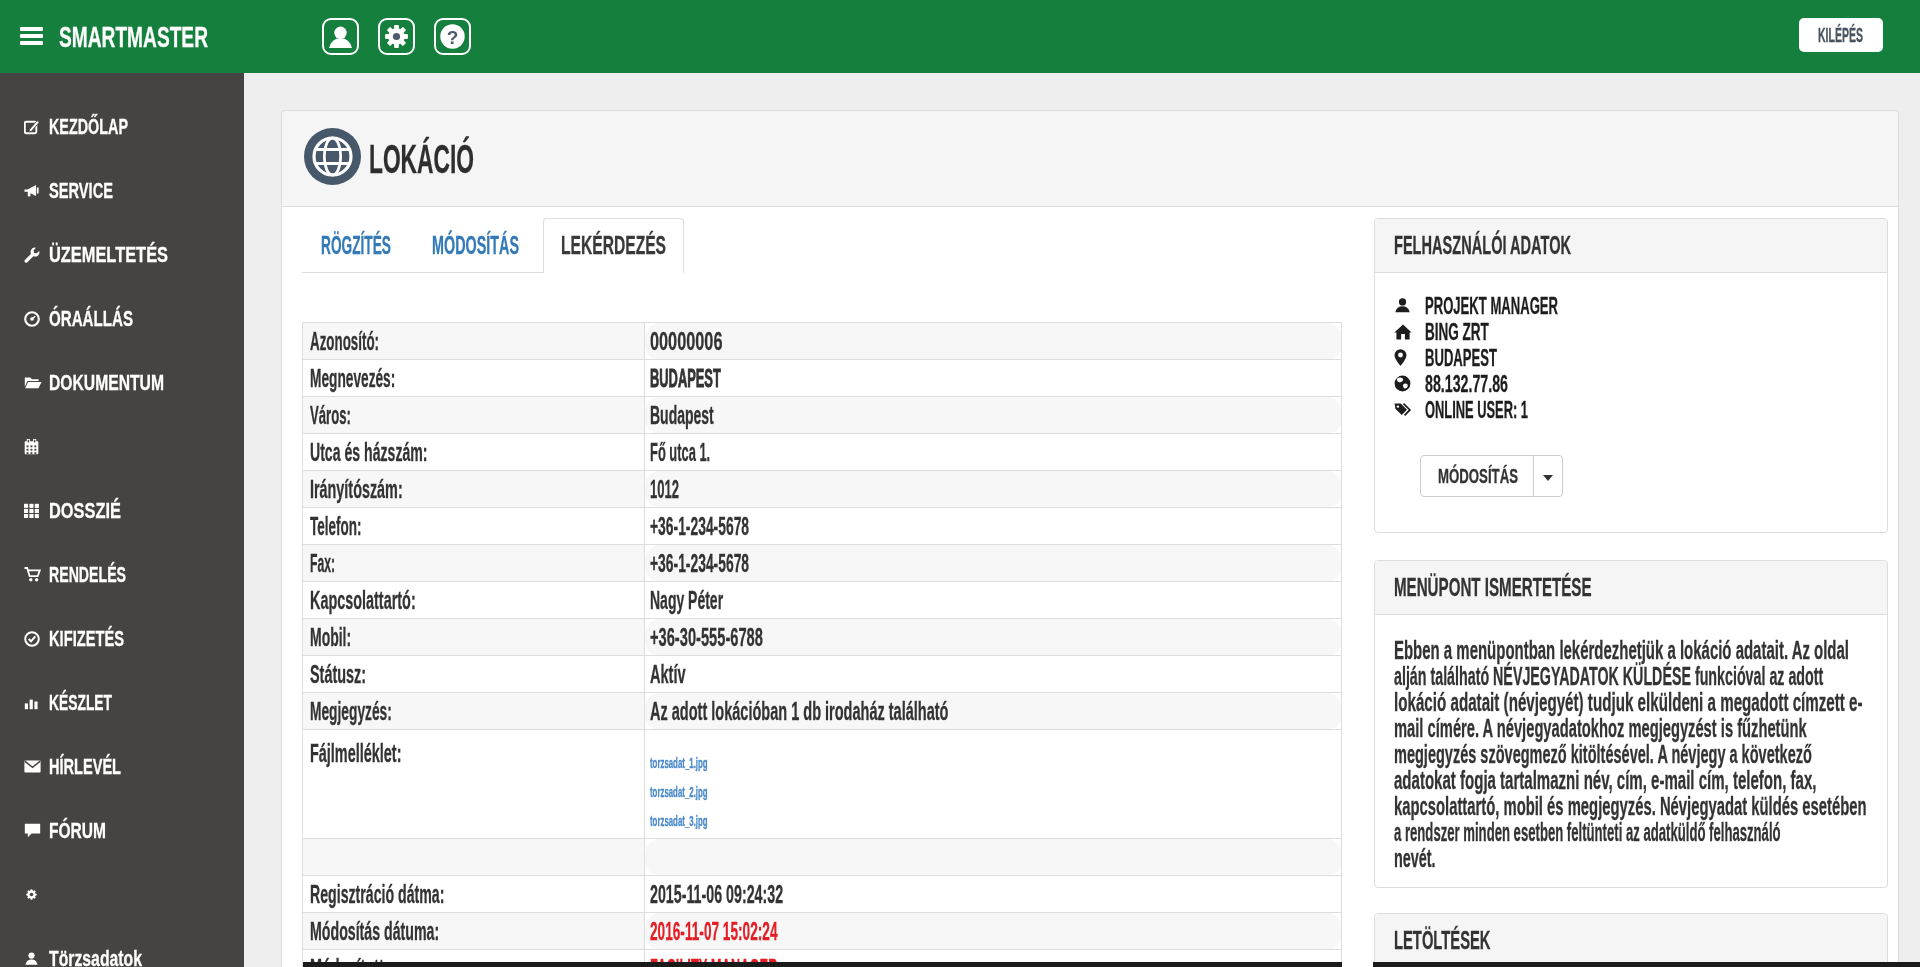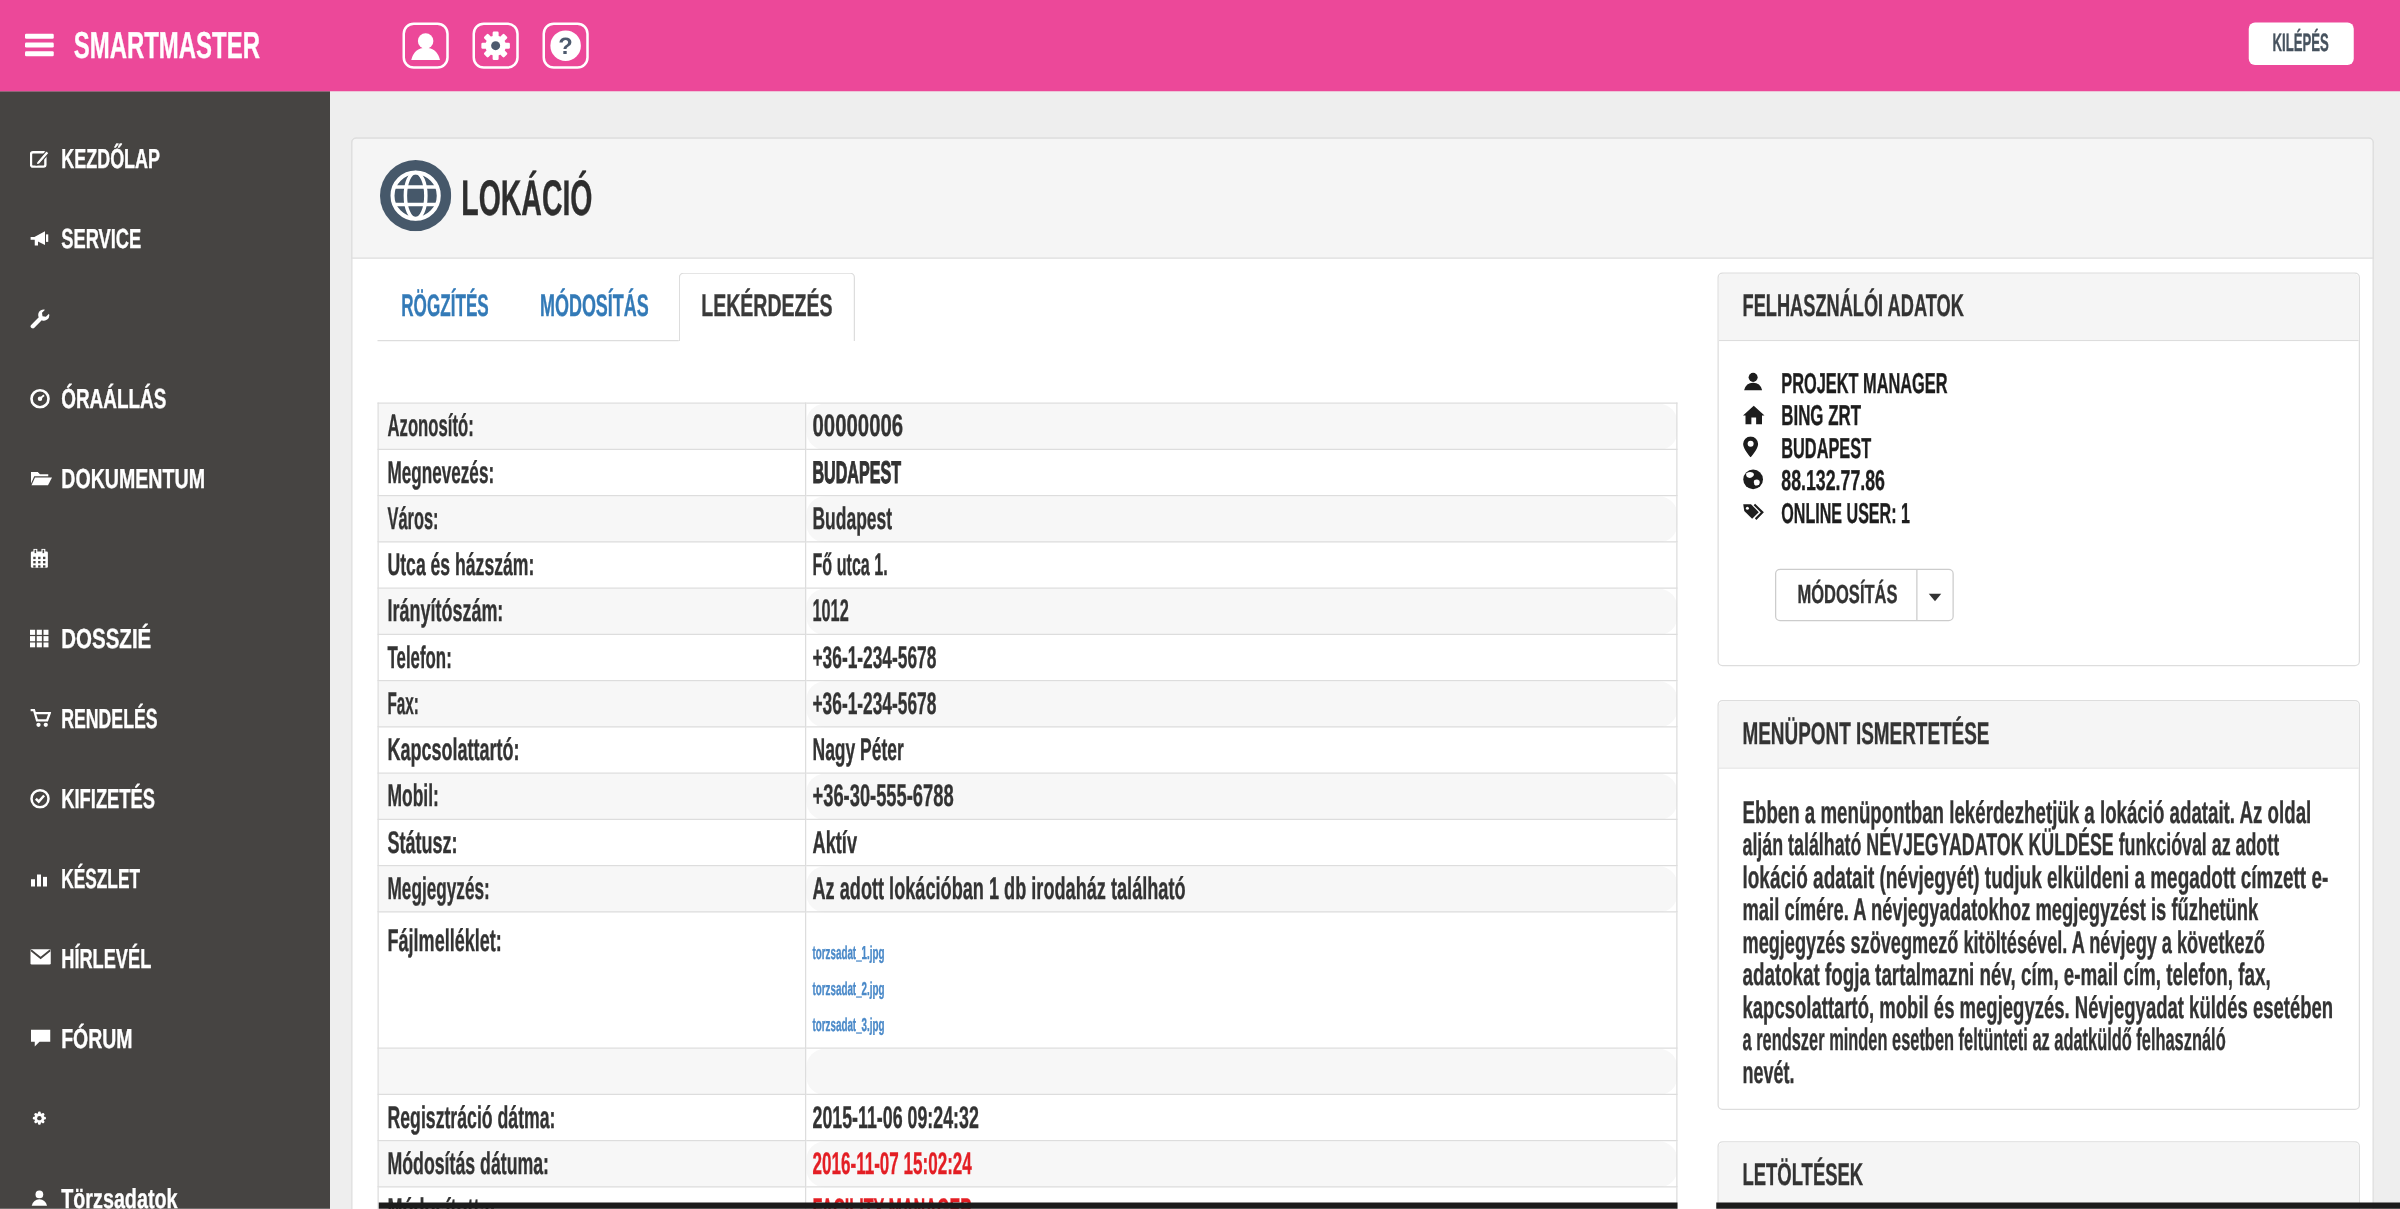--- a/index.html
+++ b/index.html
@@ -1,23 +1,23 @@
 <!DOCTYPE html>
 <html><head><meta charset="utf-8"><style>
 *{margin:0;padding:0;box-sizing:border-box;}
 html,body{width:1920px;height:967px;overflow:hidden;background:#eeeeee;font-family:"Liberation Sans",sans-serif;font-weight:700;}
 .abs{position:absolute;}
 .x{display:inline-block;transform-origin:0 50%;white-space:nowrap;-webkit-text-stroke:0.3px currentColor;}
-#nav{position:absolute;left:0;top:0;width:1920px;height:73px;background:#ec4899;z-index:5;}
+#nav{position:absolute;left:0;top:0;width:1920px;height:73px;background:#15803d;z-index:5;}
 #nav .bar{position:absolute;left:20px;width:23px;height:4px;background:#fff;border-radius:1px;}
 #brand{position:absolute;left:59px;top:0;height:73px;line-height:73px;color:#fff;font-size:30px;}
 .nbtn{position:absolute;top:18px;width:37px;height:37px;border:2px solid #fff;border-radius:9px;}
 #kilepes{position:absolute;left:1799px;top:18px;width:84px;height:34px;background:#fff;border-radius:5px;color:#46525e;font-size:20px;text-align:center;line-height:35px;}
 
-#side{position:absolute;left:0;top:73px;width:264px;height:894px;background:#464442;z-index:4;}
+#side{position:absolute;left:0;top:73px;width:244px;height:894px;background:#464442;z-index:4;}
 .mi{position:absolute;left:0;width:264px;height:64px;color:#fff;}
 .mi .ic{position:absolute;left:24px;top:24px;}
 .mi .lb{position:absolute;left:49px;top:0;height:64px;line-height:64px;font-size:22px;}
 #panel{position:absolute;left:281px;top:110px;width:1618px;height:1000px;background:#fff;border:1px solid #ddd;border-radius:4px;z-index:1;}
 #phead{position:absolute;left:281px;top:110px;width:1618px;height:97px;background:#f5f5f5;border:1px solid #ddd;border-radius:4px 4px 0 0;z-index:2;}
 #tablabels{position:absolute;left:0;top:218px;width:1920px;height:55px;line-height:55px;font-size:25px;z-index:3;}
 #tab3{position:absolute;left:543px;top:218px;width:141px;height:55px;background:#fff;border:1px solid #ddd;border-bottom:none;border-radius:4px 4px 0 0;z-index:2;}
 #navline{position:absolute;left:302px;top:272px;width:241px;height:1px;background:#ddd;z-index:2;}
 #tbl{position:absolute;left:302px;top:322px;width:1040px;border-collapse:collapse;z-index:3;font-size:25px;color:#333;}
 #tbl td{border:1px solid #ddd;height:37px;padding:3px;vertical-align:middle;}
@@ -76,20 +76,21 @@
           <path d="M0.5 6.5 L3.5 6.5 L12 2 L12 13 L3.5 8.7 L0.5 8.7 Z" fill="#fff"></path>
           <rect x="12.8" y="4.5" width="1.8" height="6" fill="#fff"></rect>
           <rect x="3.8" y="8.8" width="2.6" height="4.6" fill="#fff"></rect>
         </svg></span>
       <span class="lb"><span class="x" style="transform:scaleX(0.6654)">SERVICE</span></span>
     </div>
     <div class="mi" style="top:150px">
       <span class="ic"><svg width="16" height="16" viewBox="0 0 16 16">
           <path d="M10.8 0.6 a4.3 4.3 0 0 0 -3.8 6.2 L0.9 12.9 a1.7 1.7 0 0 0 2.4 2.4 L9.4 9.2 a4.3 4.3 0 0 0 5.8 -5.3 L12.7 6.3 L10 5.9 L9.6 3.2 L12 0.8 Z" fill="#fff"></path>
         </svg></span>
+      <span class="lb"><span class="x" style="transform:scaleX(0.7451)">ÜZEMELTETÉS</span></span>
     </div>
     <div class="mi" style="top:214px">
       <span class="ic"><svg width="16" height="16" viewBox="0 0 16 16">
           <circle cx="8" cy="8" r="6.8" fill="none" stroke="#fff" stroke-width="2.1"></circle>
           <circle cx="8" cy="8" r="1.8" fill="#fff"></circle>
           <line x1="8.3" y1="7.7" x2="11.2" y2="5.2" stroke="#fff" stroke-width="1.5"></line>
         </svg></span>
       <span class="lb"><span class="x" style="transform:scaleX(0.6873)">ÓRAÁLLÁS</span></span>
     </div>
     <div class="mi" style="top:278px">

